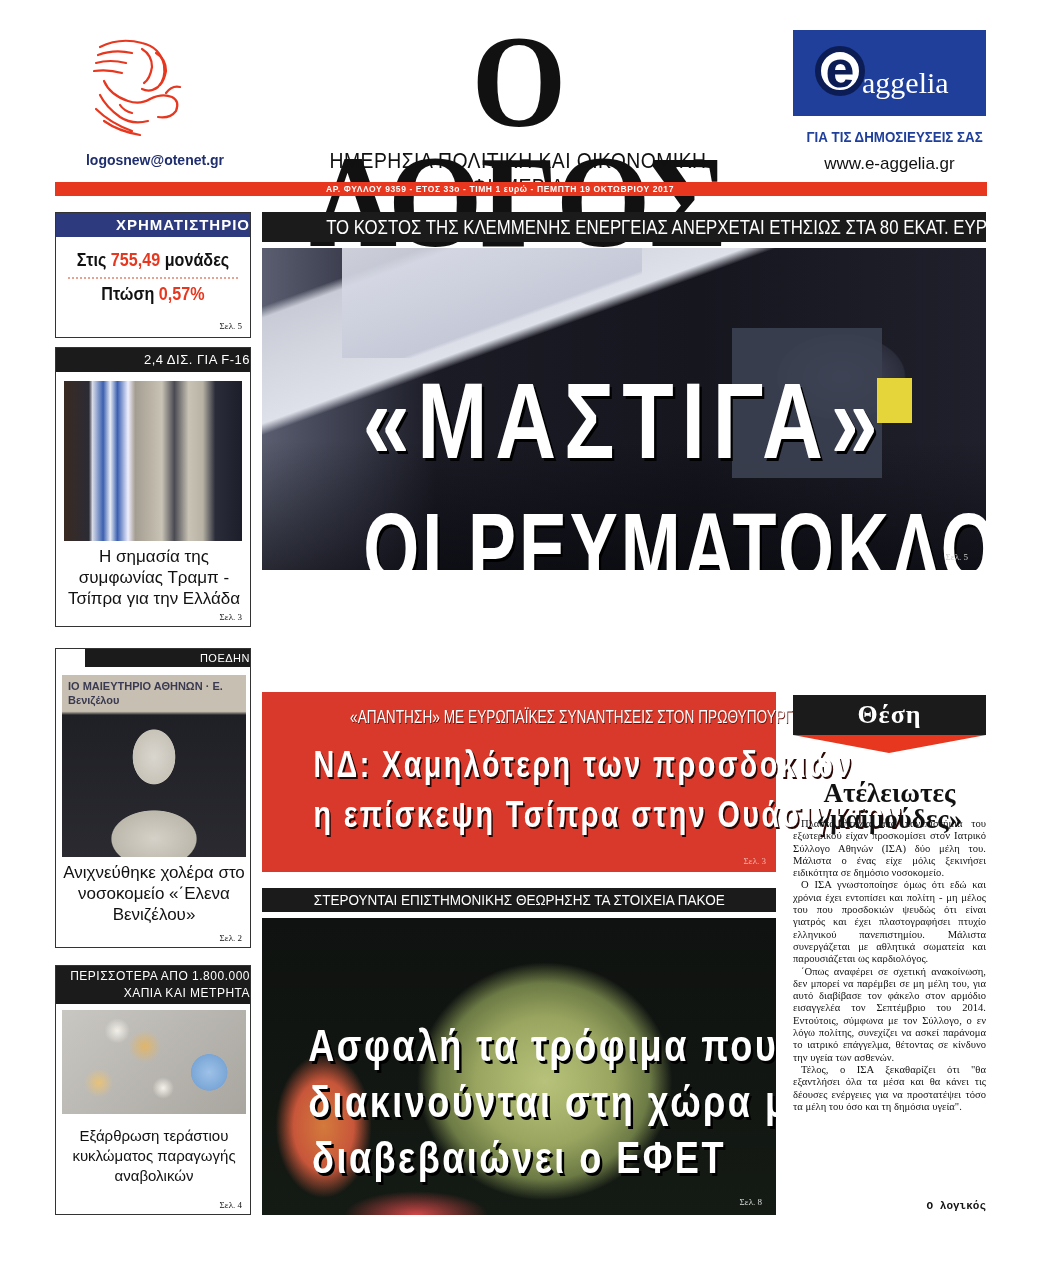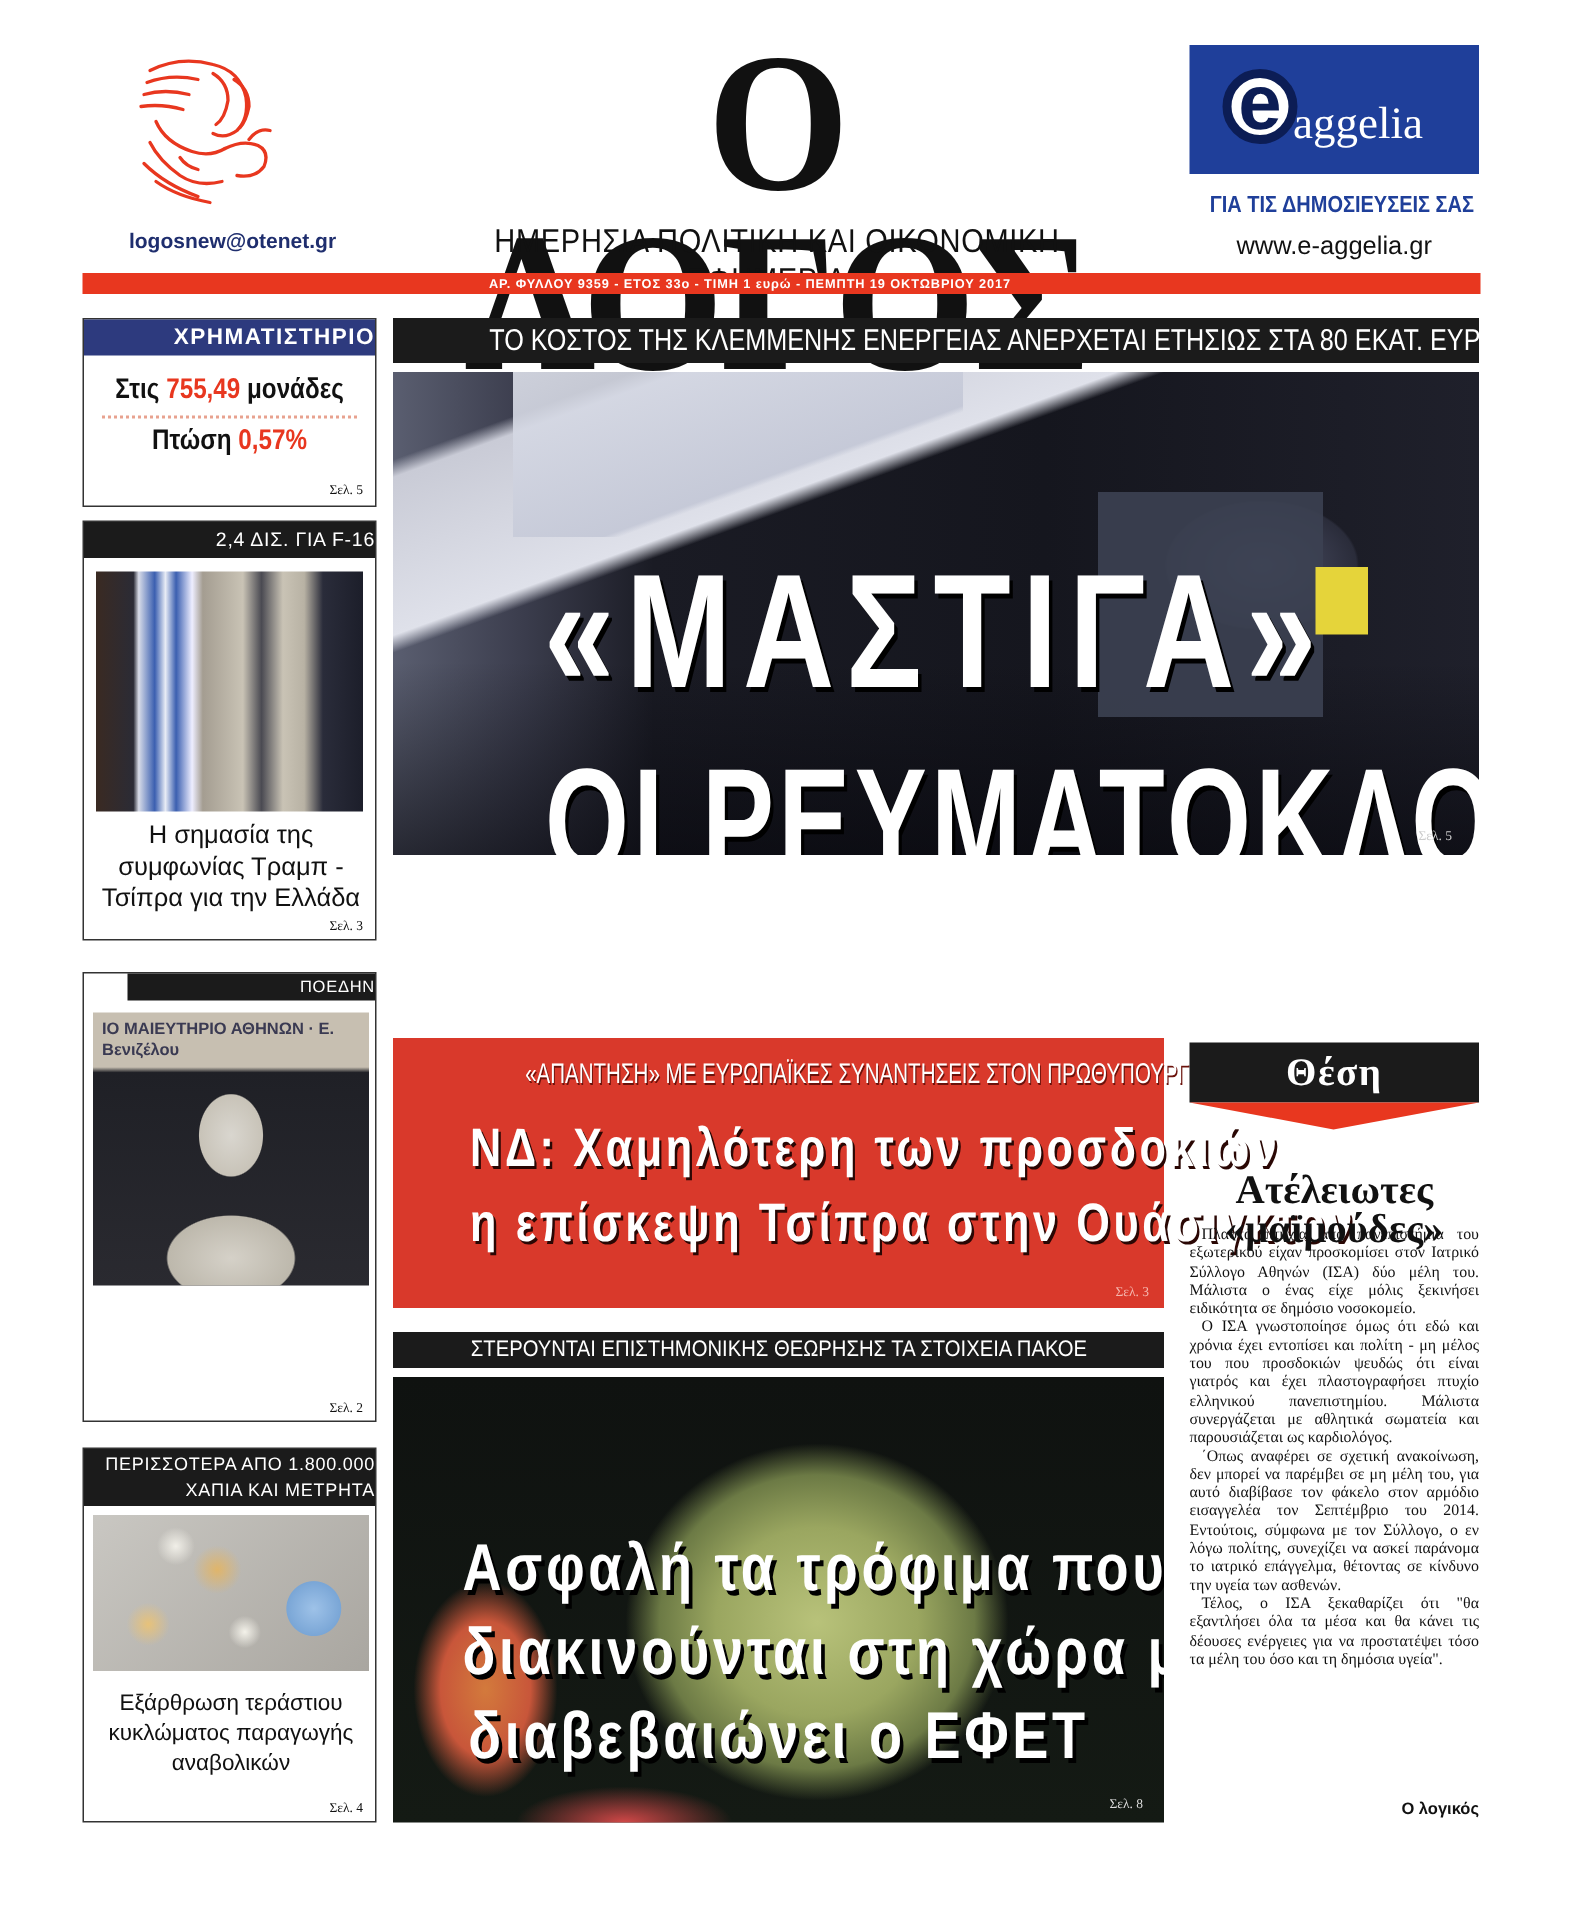--- a/index.html
+++ b/index.html
@@ -101,21 +101,21 @@
   .food-title div { transform: scaleX(0.82); transform-origin: center; white-space: nowrap; }
   .food-ref { position: absolute; right: 14px; bottom: 8px; color: #ddd; font-family: "Liberation Serif", serif; font-size: 9px; }
 
   
   .thesi-band { left: 793px; top: 695px; width: 193px; height: 40px; background: #1b1b1b; }
   .thesi-red { left: 793px; top: 735px; width: 193px; height: 0; border-left: 96px solid transparent; border-right: 97px solid transparent; border-top: 18px solid #e8371f; }
   .thesi-label { left: 793px; top: 697px; width: 193px; text-align: center; color: #fff; font-family: "Liberation Serif", serif; font-weight: bold; font-size: 26px; line-height: 36px; letter-spacing: 1px; }
   .op-title { left: 793px; top: 780px; width: 193px; text-align: center; font-family: "Liberation Serif", serif; font-weight: bold; font-size: 27px; line-height: 26px; }
   .op-body { left: 793px; top: 818px; width: 193px; font-family: "Liberation Serif", serif; font-size: 10.6px; line-height: 12.3px; text-align: justify; }
   .op-body p { text-indent: 8px; }
-  .op-sign { left: 793px; top: 1200px; width: 193px; text-align: right; font-family: Liberation Sans, sans-serif; font-weight: bold; font-size: 11px; }
+  .op-sign { left: 793px; top: 1200px; width: 193px; text-align: right; font-family: Liberation Mono, monospace; font-weight: bold; font-size: 11px; }
 </style>
 </head>
 <body>
 
 <svg class="abs logo-art" viewBox="0 0 110 105">
   <g fill="none" stroke="#e8371f" stroke-width="2.2" stroke-linecap="round">
     <path d="M20 12 Q40 2 62 8 Q80 12 84 30 Q86 44 78 52 Q70 58 62 54"></path>
     <path d="M18 20 Q34 14 52 18 M16 28 Q30 24 46 28 M14 36 Q28 34 42 38"></path>
     <path d="M62 14 Q72 20 72 32 Q70 44 64 48"></path>
     <path d="M76 18 Q86 24 86 36 Q84 46 80 50"></path>
@@ -159,20 +159,21 @@
   <div class="box-head">2,4 ΔΙΣ. ΓΙΑ F-16</div>
   <div class="photo-trump"></div>
   <div class="f16-cap">Η σημασία της συμφωνίας Τραμπ - Τσίπρα για την Ελλάδα</div>
   <div class="page-ref">Σελ. 3</div>
 </div>
 
 <div class="box poedhn">
   <div class="box-head">ΠΟΕΔΗΝ</div>
   <div class="photo-bust"></div>
   <div class="bust-sign">ΙΟ ΜΑΙΕΥΤΗΡΙΟ ΑΘΗΝΩΝ · Ε. Βενιζέλου</div>
+  <div class="poedhn-cap">Ανιχνεύθηκε χολέρα στο νοσοκομείο «΄Ελενα Βενιζέλου»</div>
   <div class="page-ref">Σελ. 2</div>
 </div>
 
 <div class="box pills">
   <div class="box-head">
     <div>ΠΕΡΙΣΣΟΤΕΡΑ ΑΠΟ 1.800.000</div>
     <div>ΧΑΠΙΑ ΚΑΙ ΜΕΤΡΗΤΑ</div>
   </div>
   <div class="photo-pills"></div>
   <div class="pills-cap">Εξάρθρωση τεράστιου κυκλώματος παραγωγής αναβολικών</div>

